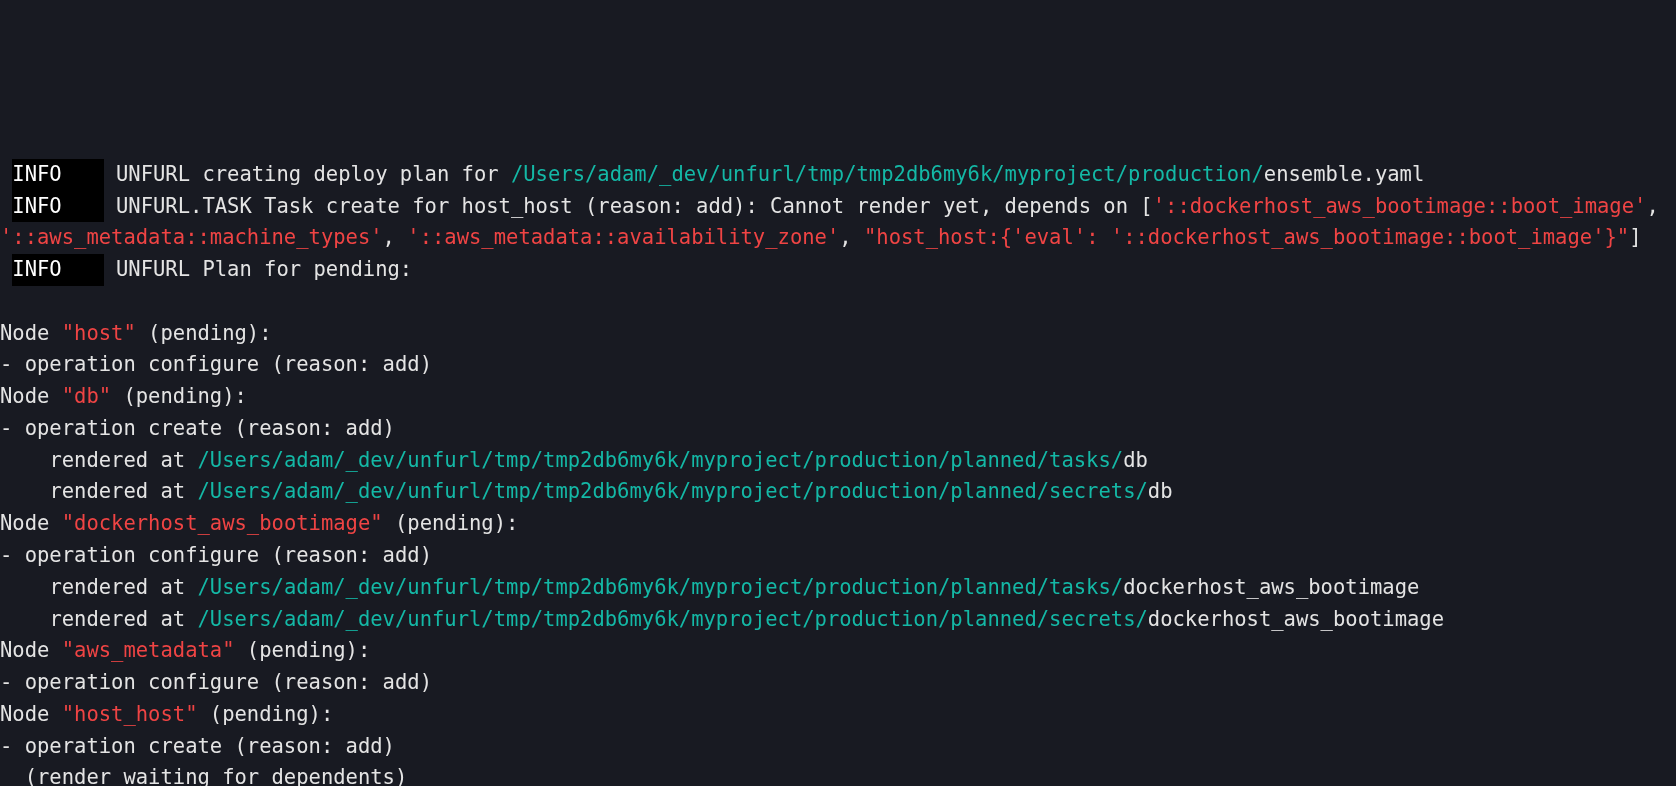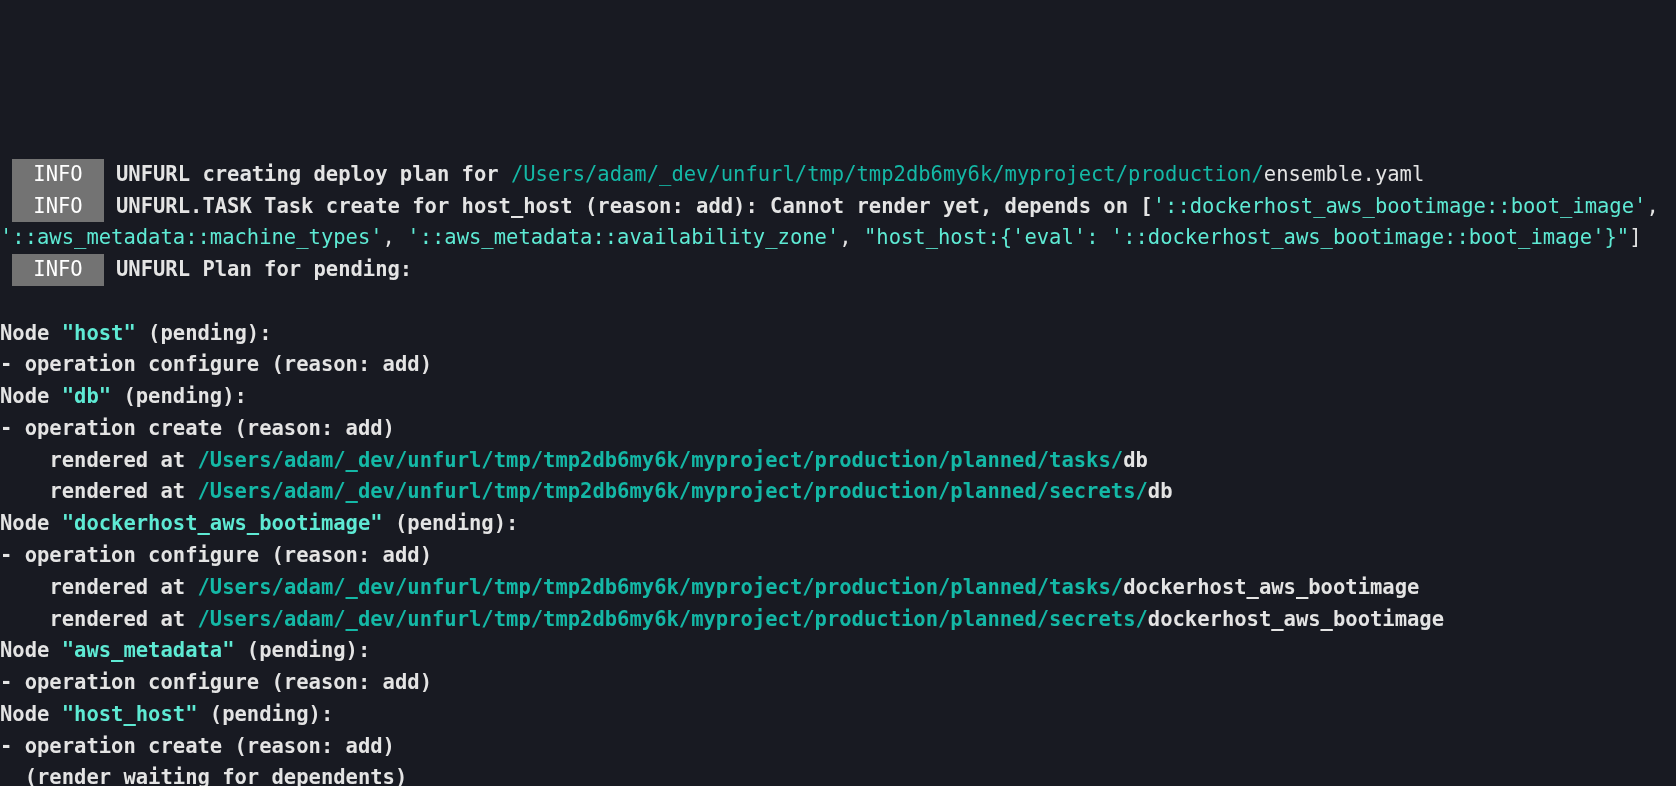--- a/index.html
+++ b/index.html
@@ -9,31 +9,30 @@
       font-family: 'Menlo', 'Monaco', 'Consolas', monospace;
       font-size: 20.5px;
       line-height: 1.55;
       white-space: pre-wrap;
       word-break: break-all;
       padding: 0;
       width: 1676px;
     }
     .term { padding: 0 4px 0 0; }
     .lvl {
-      background: #737373;
+      background: #000000;
       color: #ffffff;
       display: inline-block;
       width: 7.4ch;
-      text-align: center;
     }
     .path   { color: #14b8a6; }      
     .file   { color: #e4e4e4; }      
-    .str    { color: #5eead4; }      
+    .str    { color: #ef4444; }      
     .punc   { color: #e4e4e4; }      
-    .txt    { color: #e4e4e4; font-weight: bold; }
+    .txt    { color: #e4e4e4; }
     .pad    { display: inline-block; width: 1ch; }
   </style>
 </head>
 <body>
 
 
 
 <div class="term">
 <span class="pad"></span><span class="lvl">INFO</span><span class="pad"></span><span class="txt">UNFURL creating deploy plan for </span><span class="path">/Users/adam/_dev/unfurl/tmp/tmp2db6my6k/myproject/production/</span><span class="file">ensemble.yaml</span>
 <span class="pad"></span><span class="lvl">INFO</span><span class="pad"></span><span class="txt">UNFURL.TASK Task create for host_host (reason: add): Cannot render yet, depends on [</span><span class="str">'::dockerhost_aws_bootimage::boot_image'</span><span class="punc">, </span><span class="str">'::aws_metadata::machine_types'</span><span class="punc">, </span><span class="str">'::aws_metadata::availability_zone'</span><span class="punc">, </span><span class="str">"host_host:{'eval': '::dockerhost_aws_bootimage::boot_image'}"</span><span class="punc">]</span>

